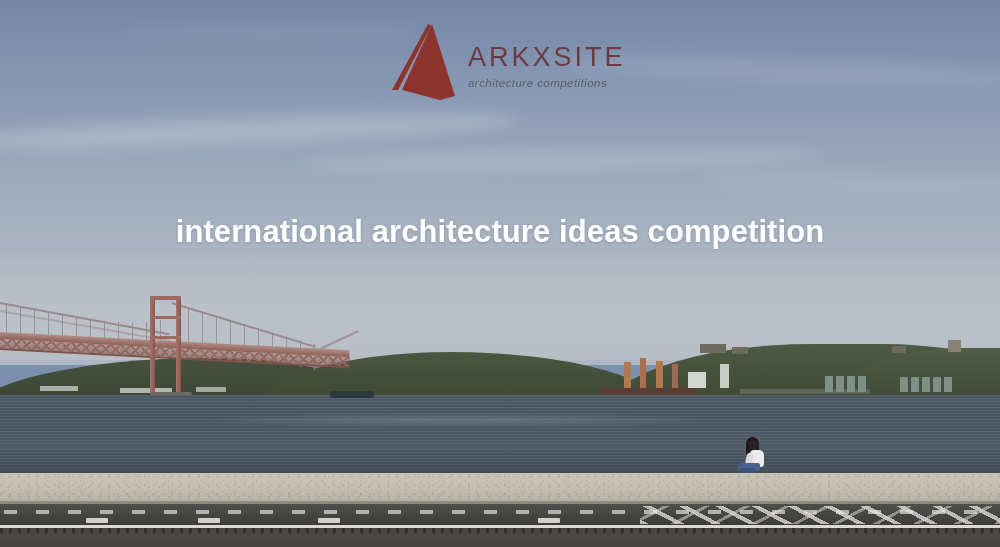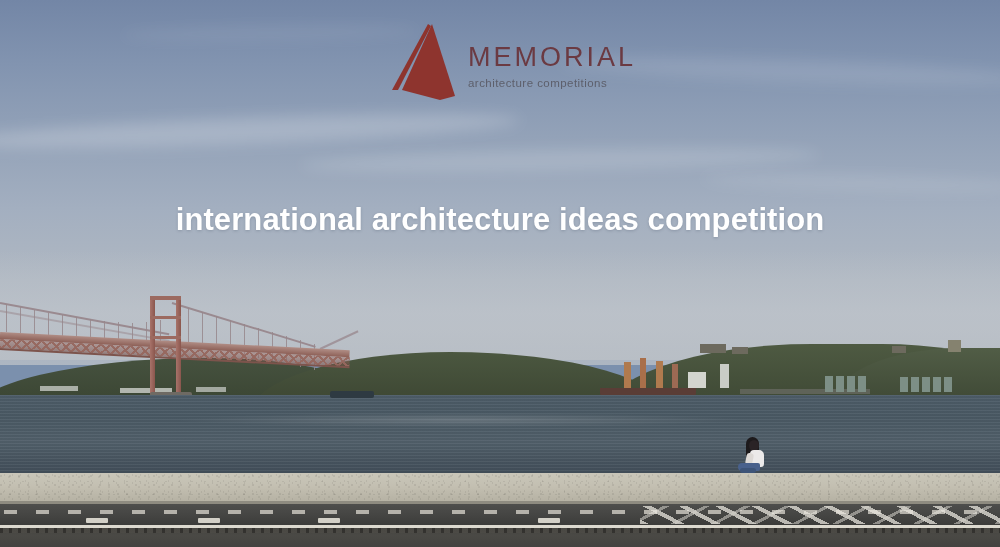--- a/index.html
+++ b/index.html
@@ -170,33 +170,33 @@
   
   .logo{position:absolute;left:392px;top:24px;width:232px;height:76px;}
   .logo-mark{position:absolute;left:0;top:0;width:68px;height:76px;}
   .logo-text{position:absolute;left:76px;top:20px;width:160px;}
   .logo-word{
     font-size:27px;letter-spacing:3.0px;line-height:1;
     color:#6b3a42;font-weight:400;white-space:nowrap;
   }
   .logo-tag{
     margin-top:7px;font-size:11.5px;letter-spacing:.45px;line-height:1;
-    color:#5d5f6b;font-weight:400;white-space:nowrap;
+    color:#5d5f6b;font-weight:400;white-space:nowrap;font-style:italic;
   }
 
   
   .headline{position:absolute;left:0;top:190px;width:1000px;text-align:center;}
   .title{
     font-size:72px;font-weight:700;color:#ffffff;
     letter-spacing:2.5px;line-height:1;margin:0;
     text-shadow:0 1px 3px rgba(40,55,75,.22);
     white-space:nowrap;
   }
   .subtitle{
-    margin:14px 0 0 0;
+    margin:26px 0 0 0;
     font-size:31px;font-weight:700;color:#ffffff;
     letter-spacing:.1px;line-height:1;
     text-shadow:0 1px 3px rgba(40,55,75,.22);
     white-space:nowrap;
   }
 </style>
 </head>
 <body>
 
 <div class="poster">
@@ -349,21 +349,21 @@
   <div class="whiteLine"></div>
   <div class="roadBottom"></div>
   <div class="gravel"></div>
 
   <div class="logo">
     <svg class="logo-mark" viewBox="0 0 68 76" aria-hidden="true">
       <polygon points="40,0 63,72 48,76 10,66" fill="#8e342e"></polygon>
       <polygon points="39,2 6,66 0,66 36,0" fill="#8e342e"></polygon>
     </svg>
     <div class="logo-text">
-      <div class="logo-word">MEMORIAL</div>
+      <div class="logo-word">ARKXSITE</div>
       <div class="logo-tag">architecture competitions</div>
     </div>
   </div>
 
   <div class="headline">
     <p class="subtitle">international architecture ideas competition</p>
   </div>
 
 </div>
 

